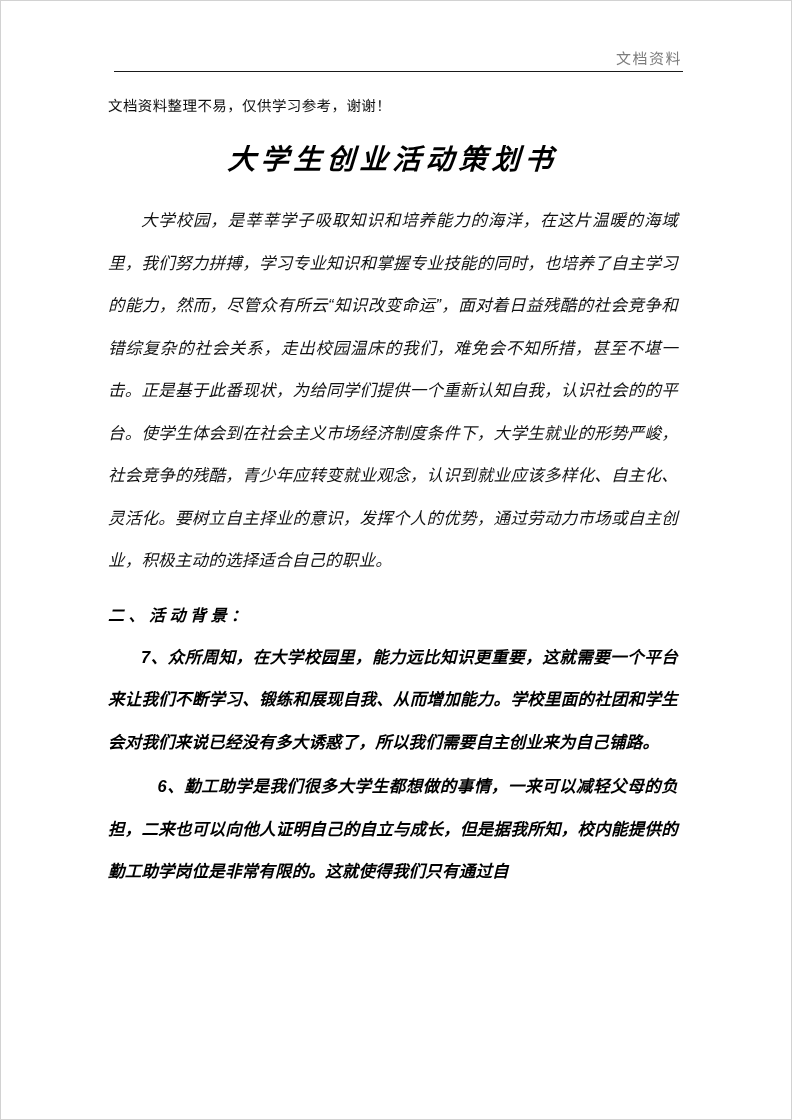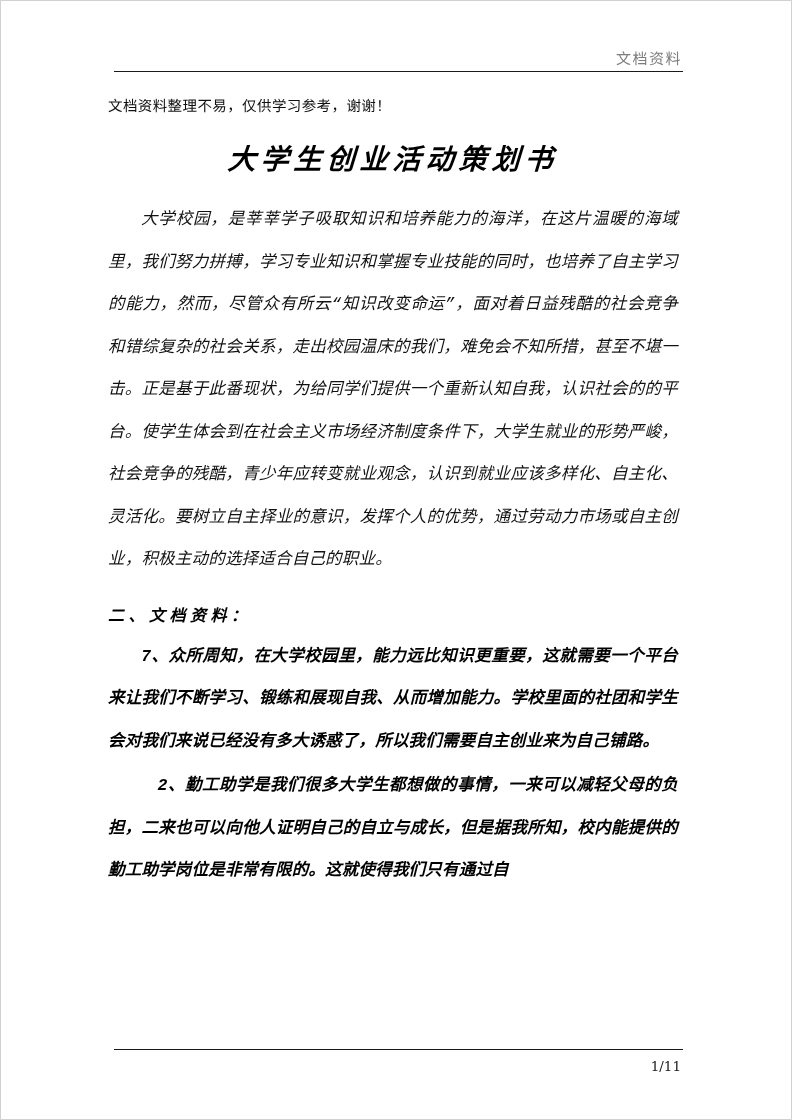--- a/index.html
+++ b/index.html
@@ -76,21 +76,21 @@
     font-family: "DejaVu Serif", "Liberation Serif", serif;
     font-size: 16px;
     font-weight: bold;
     font-style: italic;
     letter-spacing: 4.5px;
     color: #000000;
     margin: 20px 0 10px 0;
   }
 
   .para {
-    font-family: Liberation Mono, monospace;
+    font-family: Liberation Sans, sans-serif;
     font-size: 16.5px;
     line-height: 42.5px;
     text-align: justify;
     text-justify: inter-character;
     color: #121212;
     letter-spacing: 0.2px;
     font-style: italic;
     margin: 0 0 2px 0;
   }
   .para.indent-2 { text-indent: 2em; }
@@ -129,24 +129,20 @@
   </div>
 
   <div class="content">
 
     <div class="note-line">文档资料整理不易，仅供学习参考，谢谢！</div>
 
     <div class="doc-title">大学生创业活动策划书</div>
 
     <p class="para indent-2">大学校园，是莘莘学子吸取知识和培养能力的海洋，在这片温暖的海域里，我们努力拼搏，学习专业知识和掌握专业技能的同时，也培养了自主学习的能力，然而，尽管众有所云“知识改变命运”，面对着日益残酷的社会竞争和错综复杂的社会关系，走出校园温床的我们，难免会不知所措，甚至不堪一击。正是基于此番现状，为给同学们提供一个重新认知自我，认识社会的的平台。使学生体会到在社会主义市场经济制度条件下，大学生就业的形势严峻，社会竞争的残酷，青少年应转变就业观念，认识到就业应该多样化、自主化、灵活化。要树立自主择业的意识，发挥个人的优势，通过劳动力市场或自主创业，积极主动的选择适合自己的职业。</p>
 
-    <div class="section-heading">二、文档资料：</div>
+    <div class="section-heading">二、活动背景：</div>
     <p class="para indent-2 strong">7、众所周知，在大学校园里，能力远比知识更重要，这就需要一个平台来让我们不断学习、锻练和展现自我、从而增加能力。学校里面的社团和学生会对我们来说已经没有多大诱惑了，所以我们需要自主创业来为自己铺路。</p>
-    <p class="para indent-3 strong">2、勤工助学是我们很多大学生都想做的事情，一来可以减轻父母的负担，二来也可以向他人证明自己的自立与成长，但是据我所知，校内能提供的勤工助学岗位是非常有限的。这就使得我们只有通过自</p>
+    <p class="para indent-3 strong">6、勤工助学是我们很多大学生都想做的事情，一来可以减轻父母的负担，二来也可以向他人证明自己的自立与成长，但是据我所知，校内能提供的勤工助学岗位是非常有限的。这就使得我们只有通过自</p>
 
   </div>
 
-  <div class="footer-zone">
-    <div class="footer-rule"></div>
-    <div class="footer-text">1/11</div>
-  </div>
 
 </div>
 
 </body></html>

